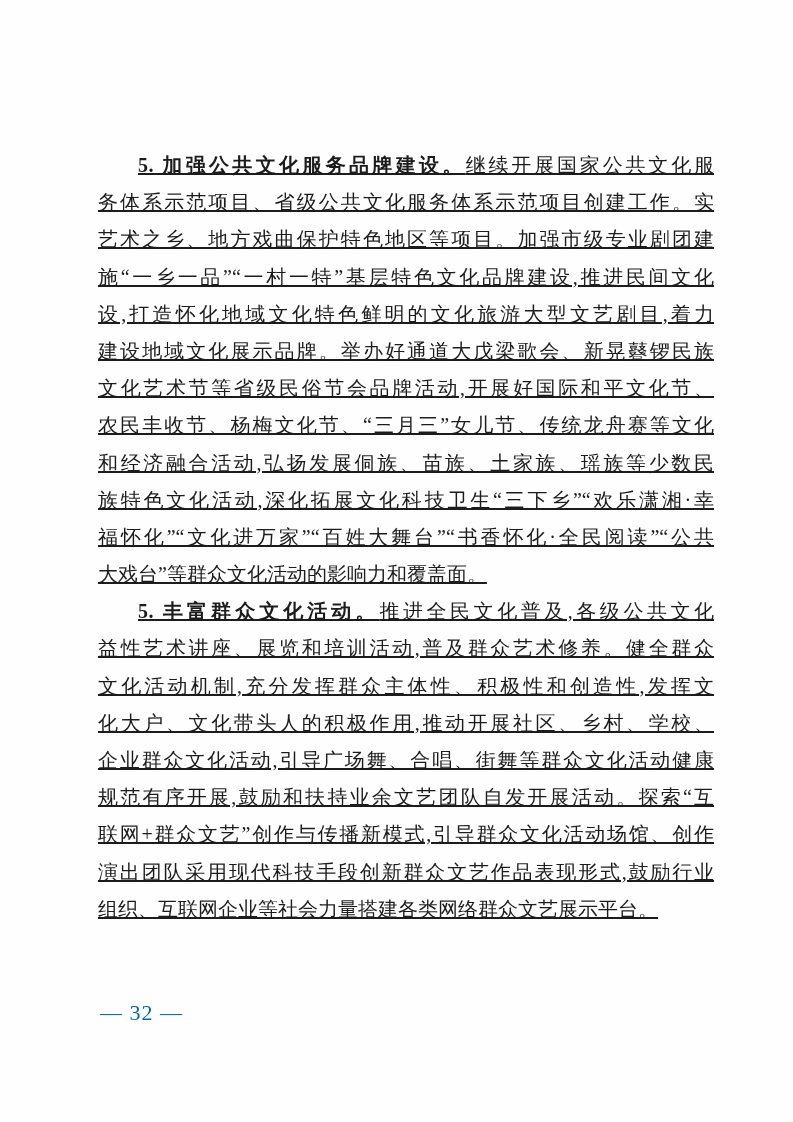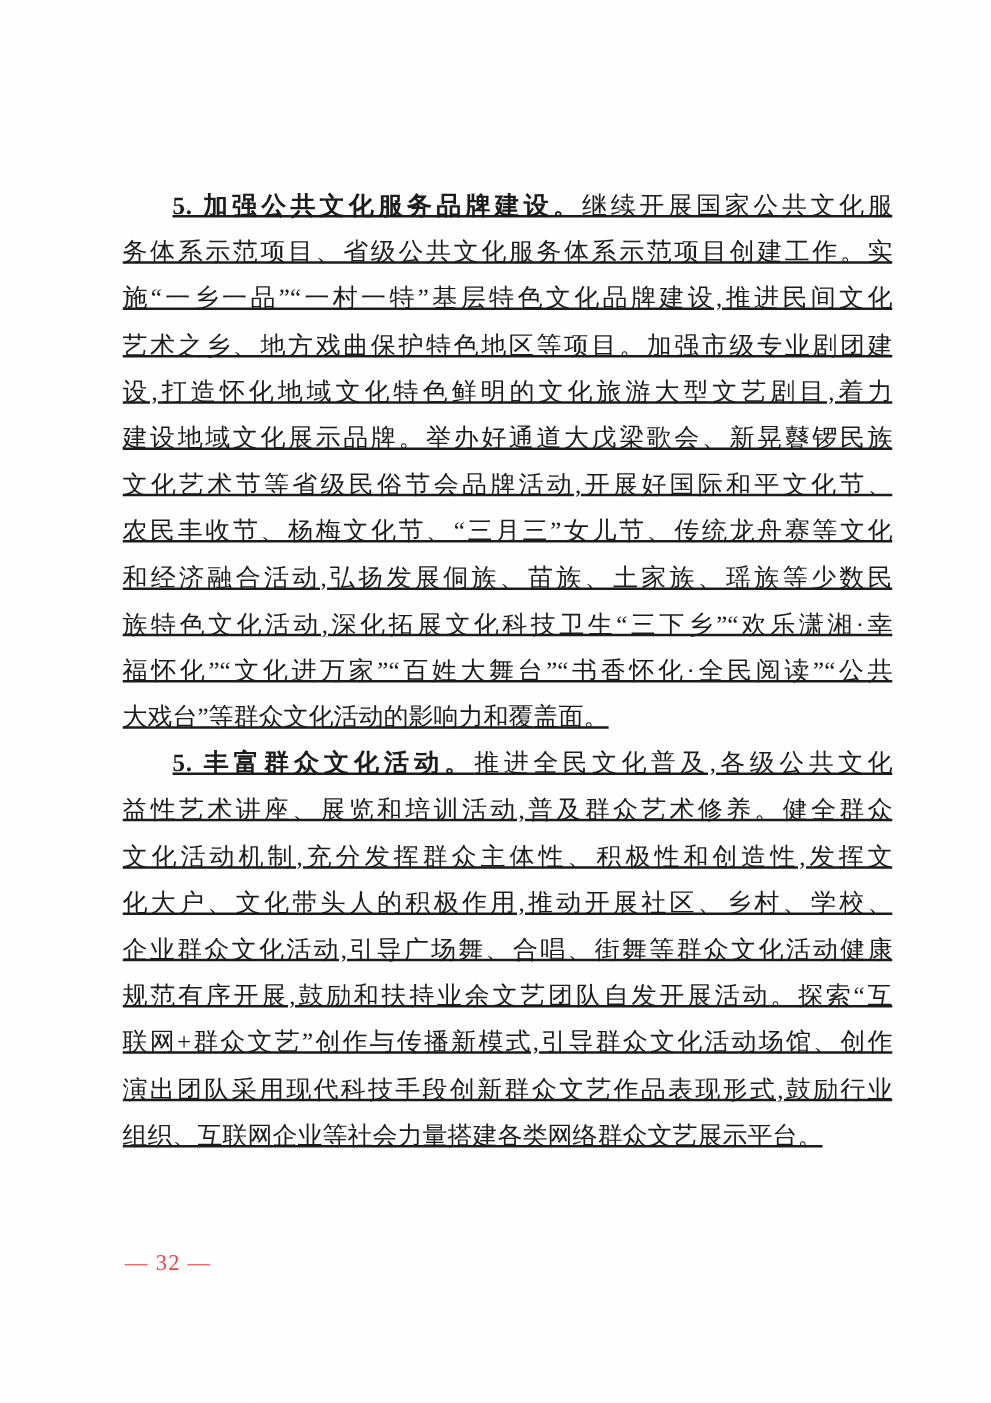--- a/index.html
+++ b/index.html
@@ -44,35 +44,35 @@
     text-align-last: left;
   }
   .line b.lead {
     font-weight: bold;
     letter-spacing: 0.5px;
   }
   .footer {
     position: absolute;
     left: 100px;
     top: 1000px;
-    font-size: 18px;
+    font-size: 22px;
     letter-spacing: 1px;
-    color: #ef4444;
+    color: #0369a1;
   }
 </style>
 </head>
 <body>
 
 <div class="page">
   <div class="text-block" id="text-block">
       <div class="paragraph">
         <div class="line para-first"><b class="lead">5. 加强公共文化服务品牌建设。</b><span>继续开展国家公共文化服</span></div>
         <div class="line"><span>务体系示范项目、省级公共文化服务体系示范项目创建工作。实</span></div>
+        <div class="line"><span>艺术之乡、地方戏曲保护特色地区等项目。加强市级专业剧团建</span></div>
         <div class="line"><span>施“一乡一品”“一村一特”基层特色文化品牌建设,推进民间文化</span></div>
-        <div class="line"><span>艺术之乡、地方戏曲保护特色地区等项目。加强市级专业剧团建</span></div>
         <div class="line"><span>设,打造怀化地域文化特色鲜明的文化旅游大型文艺剧目,着力</span></div>
         <div class="line"><span>建设地域文化展示品牌。举办好通道大戊梁歌会、新晃鼟锣民族</span></div>
         <div class="line"><span>文化艺术节等省级民俗节会品牌活动,开展好国际和平文化节、</span></div>
         <div class="line"><span>农民丰收节、杨梅文化节、“三月三”女儿节、传统龙舟赛等文化</span></div>
         <div class="line"><span>和经济融合活动,弘扬发展侗族、苗族、土家族、瑶族等少数民</span></div>
         <div class="line"><span>族特色文化活动,深化拓展文化科技卫生“三下乡”“欢乐潇湘·幸</span></div>
         <div class="line"><span>福怀化”“文化进万家”“百姓大舞台”“书香怀化·全民阅读”“公共</span></div>
         <div class="line para-end"><span>大戏台”等群众文化活动的影响力和覆盖面。</span></div>
       </div>
       <div class="paragraph">

